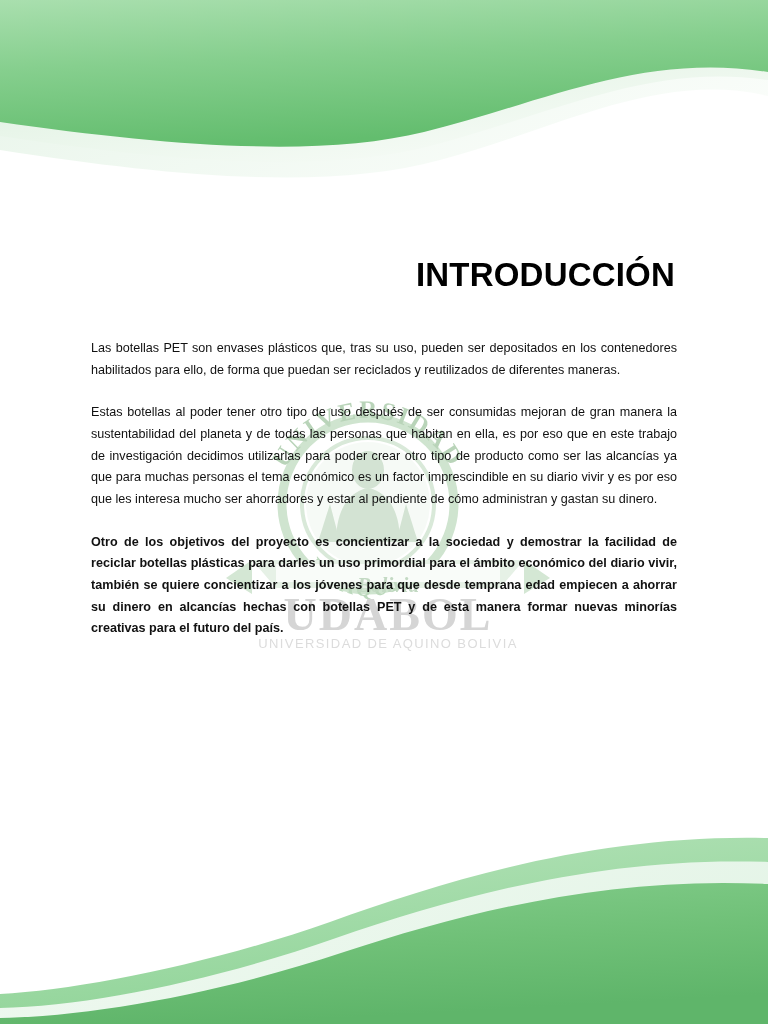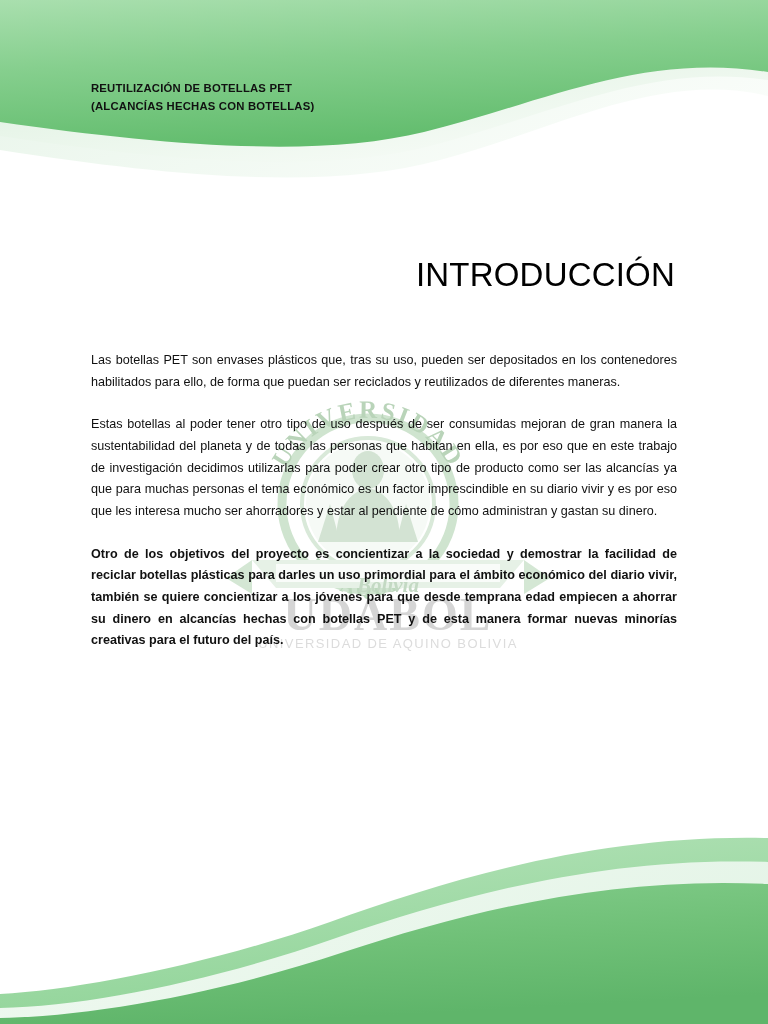--- a/index.html
+++ b/index.html
@@ -77,36 +77,36 @@
   }
   .doc-header div { white-space: nowrap; }
 
   
   .page-title {
     position: absolute;
     right: 93px;
     top: 258px;
     z-index: 5;
     font-size: 33px;
-    font-weight: normal;
+    font-weight: bold;
     letter-spacing: 0.2px;
     color: #000;
     line-height: 1;
   }
 
   
   .content {
     position: absolute;
     left: 91px;
     top: 338px;
     width: 586px;
     z-index: 4;
   }
   .content p {
-    margin: 12px 0 21px 0;
+    margin: 0 0 21px 0;
     font-size: 12.6px;
     line-height: 1.72;
     text-align: justify;
     text-justify: inter-word;
     color: #111;
   }
   .content p:last-child { margin-bottom: 0; font-weight: bold; }
 </style>
 </head>
 <body>
@@ -213,24 +213,20 @@
         <rect x="58" y="172" width="224" height="18" fill="#ffffff" opacity="0.75"></rect>
       </g>
       <text x="170" y="200" text-anchor="middle" font-family="'Liberation Serif', serif" font-size="21" font-style="italic" font-weight="bold" fill="#c3d9c3">Bolivia</text>
 
       <text x="170" y="238" text-anchor="middle" font-family="'Liberation Serif', serif" font-size="46" font-weight="bold" fill="#d5d5d5" letter-spacing="2">UDABOL</text>
 
       <text x="170" y="256" text-anchor="middle" font-family="'Liberation Sans', sans-serif" font-size="13" fill="#dcdcdc" letter-spacing="1.4">UNIVERSIDAD DE AQUINO BOLIVIA</text>
     </svg>
   </div>
 
-  <div class="doc-header">
-    <div>REUTILIZACIÓN DE BOTELLAS PET</div>
-    <div>(ALCANCÍAS HECHAS CON BOTELLAS)</div>
-  </div>
 
   <div class="page-title">INTRODUCCIÓN</div>
 
   <div class="content">
     <p>Las botellas PET son envases plásticos que, tras su uso, pueden ser depositados en los contenedores habilitados para ello, de forma que puedan ser reciclados y reutilizados de diferentes maneras.</p>
     <p>Estas botellas al poder tener otro tipo de uso después de ser consumidas mejoran de gran manera la sustentabilidad del planeta y de todas las personas que habitan en ella, es por eso que en este trabajo de investigación decidimos utilizarlas para poder crear otro tipo de producto como ser las alcancías ya que para muchas personas el tema económico es un factor imprescindible en su diario vivir y es por eso que les interesa mucho ser ahorradores y estar al pendiente de cómo administran y gastan su dinero.</p>
     <p>Otro de los objetivos del proyecto es concientizar a la sociedad y demostrar la facilidad de reciclar botellas plásticas para darles un uso primordial para el ámbito económico del diario vivir, también se quiere concientizar a los jóvenes para que desde temprana edad empiecen a ahorrar su dinero en alcancías hechas con botellas PET y de esta manera formar nuevas minorías creativas para el futuro del país.</p>
   </div>
 
 </div>

